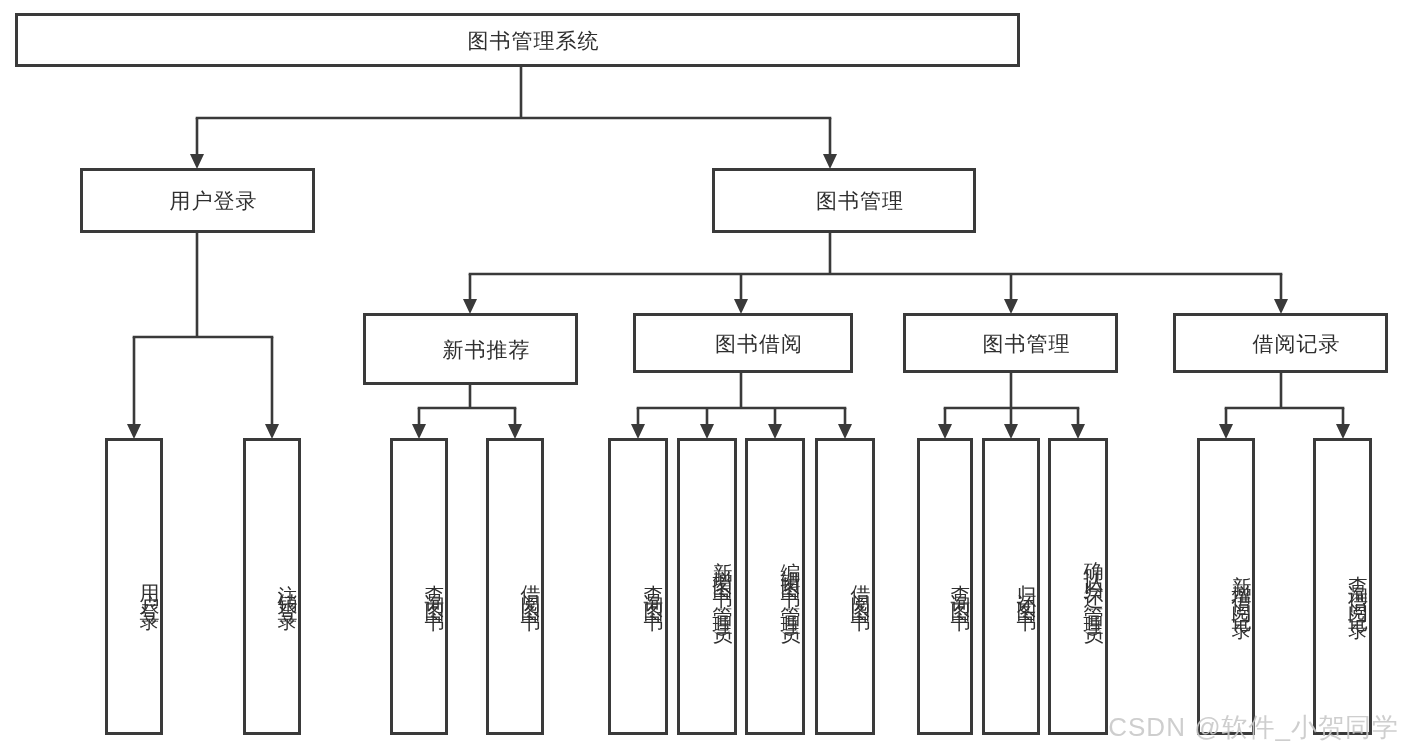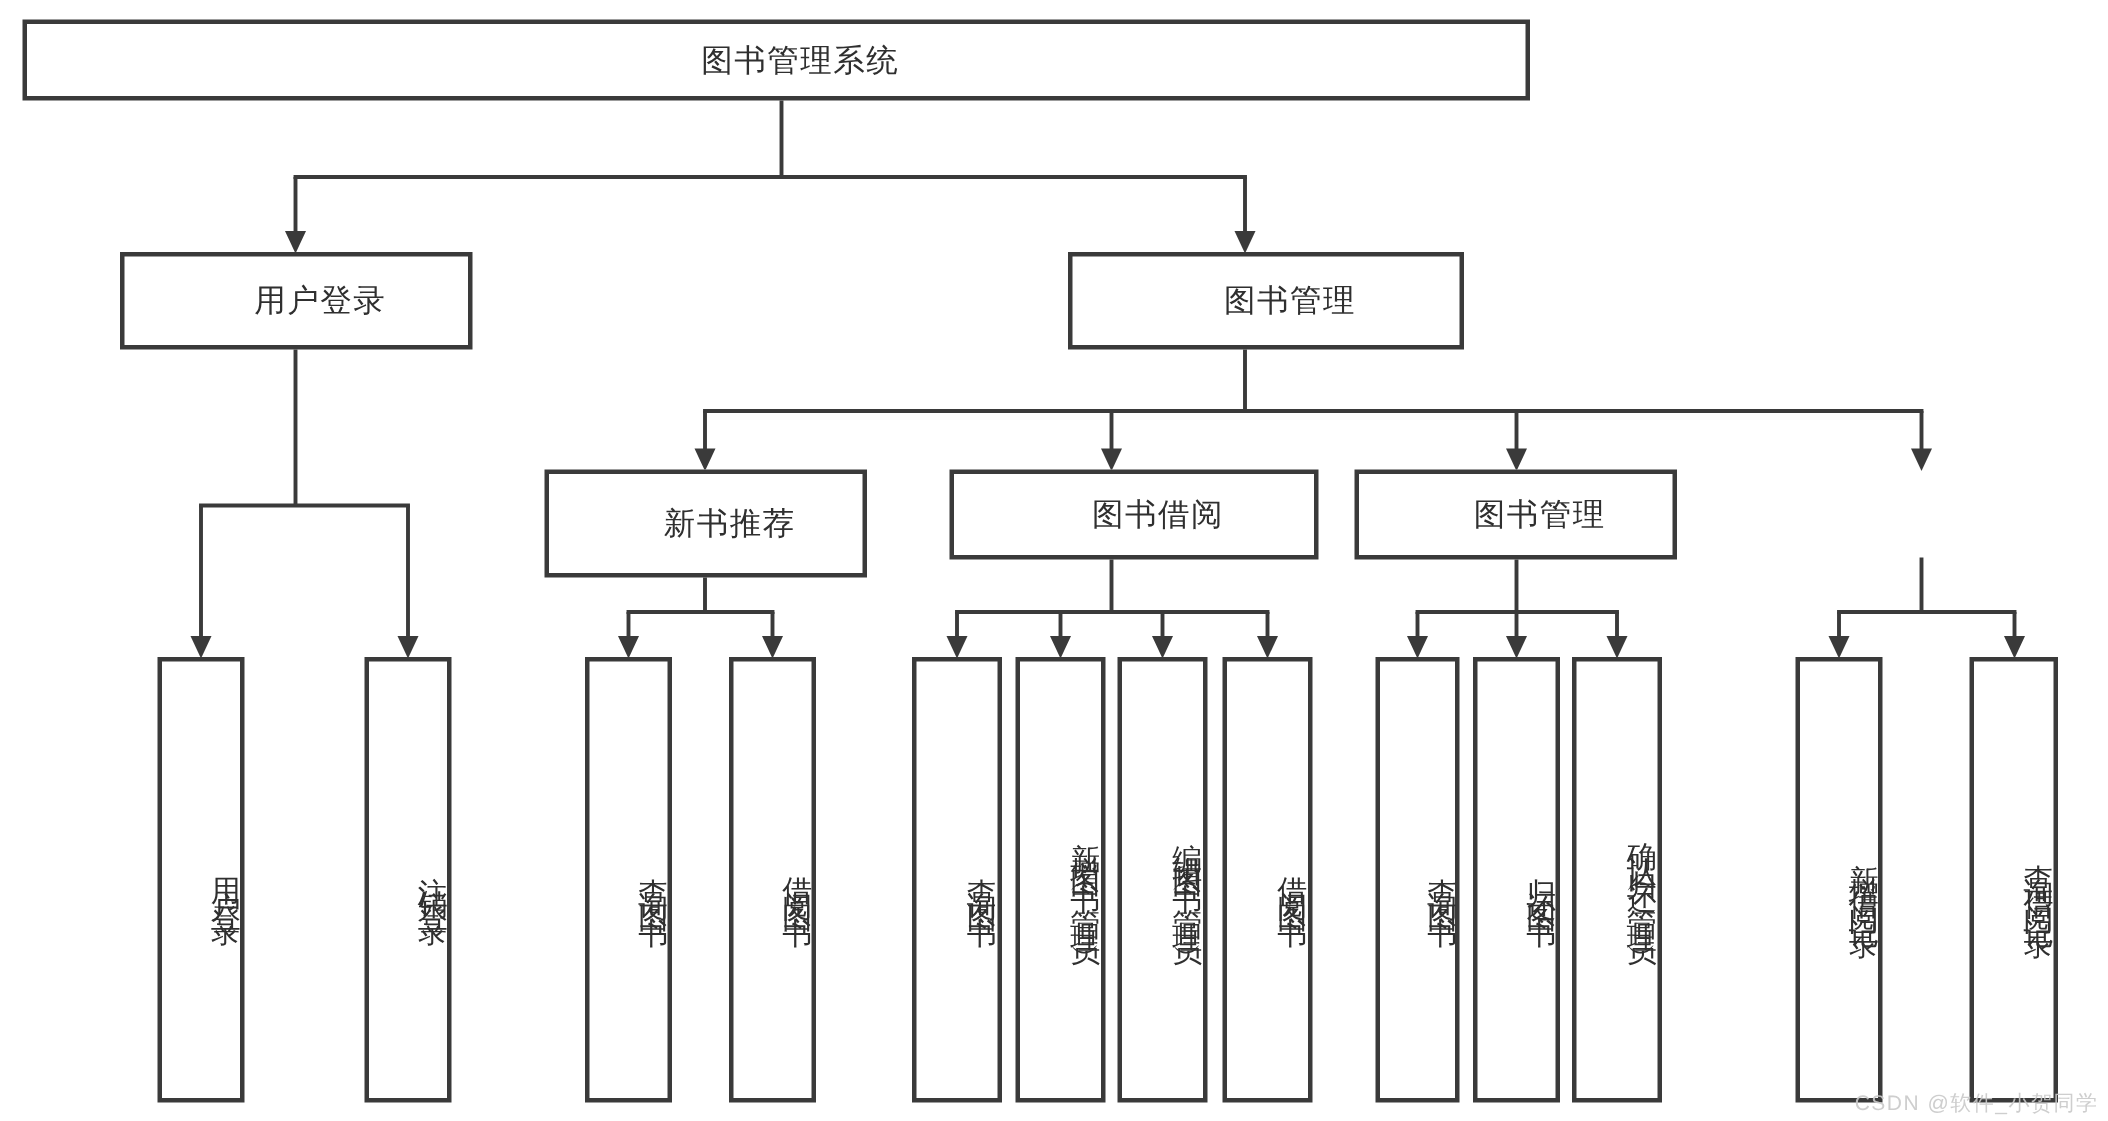--- a/index.html
+++ b/index.html
@@ -39,21 +39,21 @@
   .node.v{font-size:20px;}
   .vtext{
     writing-mode:vertical-rl;
     text-orientation:mixed;
     letter-spacing:9px;
     white-space:nowrap;
   }
   .watermark{
     position:absolute;
     right:6px;bottom:2px;
-    font-size:14px;
+    font-size:26px;
     color:var(--watermark);
     letter-spacing:1px;
     z-index:5;
     opacity:.9;
   }
 </style>
 </head>
 <body>
 
 <div class="canvas">
@@ -172,26 +172,29 @@
   <div class="node h" style="left:80px;top:168px;width:235px;height:65px">
     <span>用户登录</span>
   </div>
   <div class="node h" style="left:712px;top:168px;width:264px;height:65px">
     <span>图书管理</span>
   </div>
 
   <div class="node h" style="left:363px;top:313px;width:215px;height:72px">
     <span>新书推荐</span>
   </div>
-  <div class="node h" style="left:633px;top:313px;width:246px;height:60px">
+  <div class="node h" style="left:633px;top:313px;width:220px;height:60px">
     <span>图书借阅</span>
   </div>
   <div class="node h" style="left:903px;top:313px;width:215px;height:60px">
     <span>图书管理</span>
   </div>
+  <div class="node h" style="left:1173px;top:313px;width:215px;height:60px">
+    <span>借阅记录</span>
+  </div>
 
   <div class="node v" style="left:105px;top:438px;width:58px;height:297px">
     <span class="vtext">用户登录</span>
   </div>
   <div class="node v" style="left:243px;top:438px;width:58px;height:297px">
     <span class="vtext">注销登录</span>
   </div>
 
   <div class="node v" style="left:390px;top:438px;width:58px;height:297px">
     <span class="vtext">查询图书</span>

